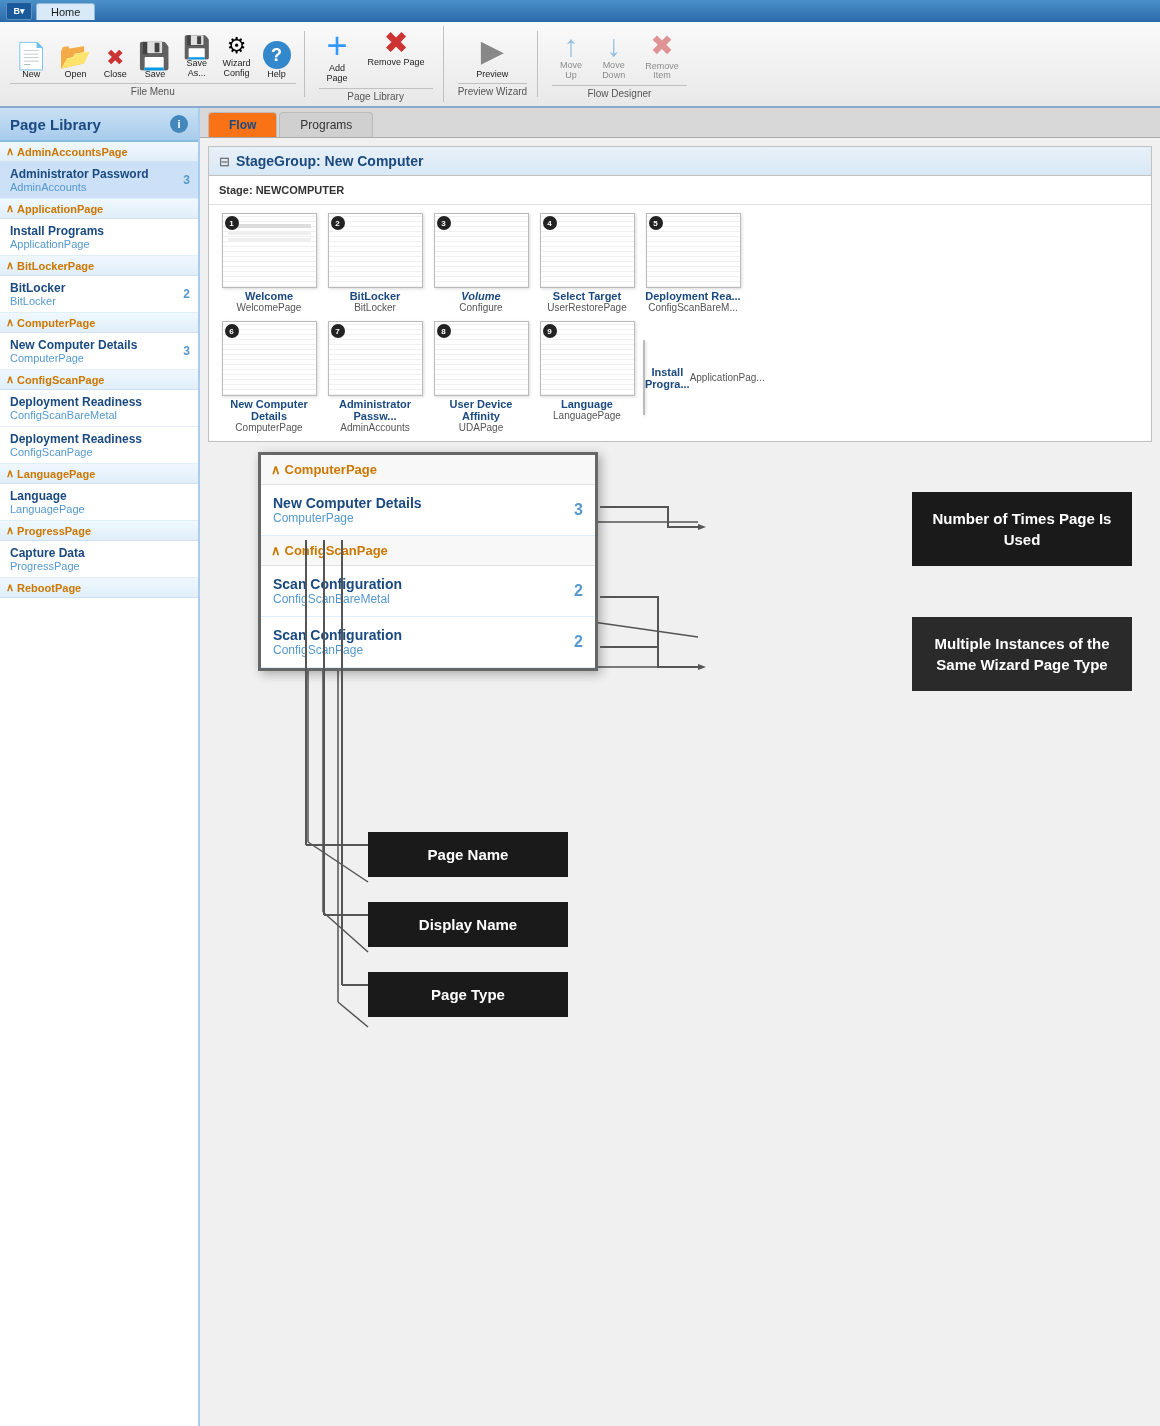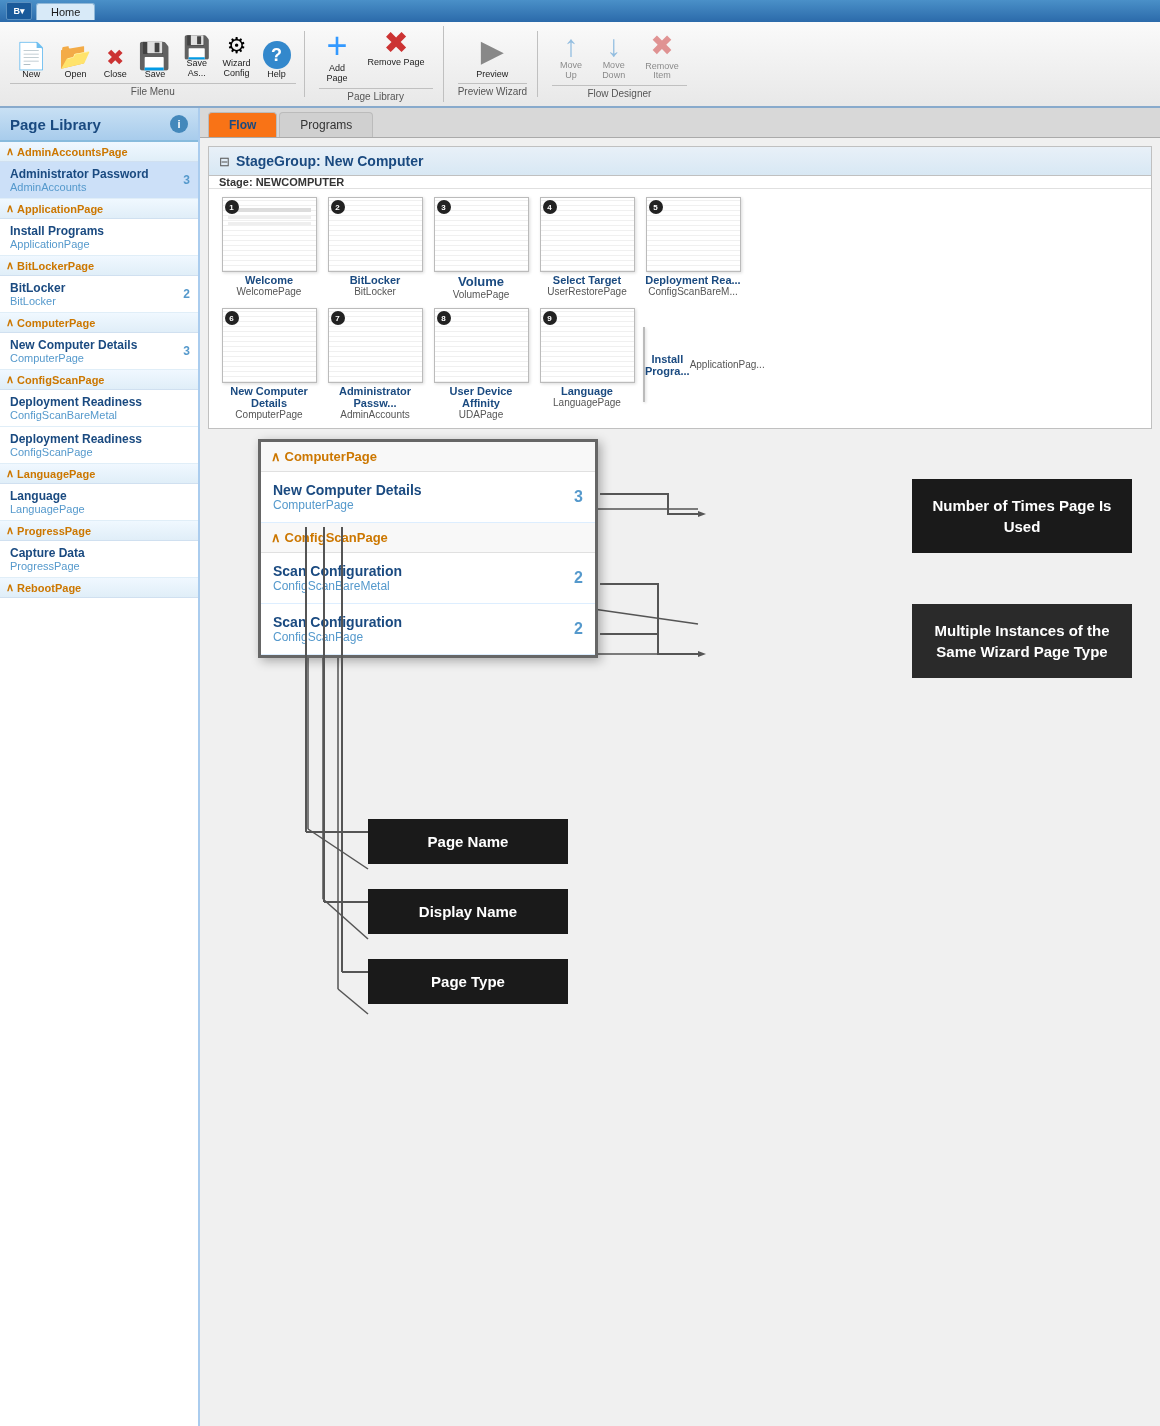--- a/index.html
+++ b/index.html
@@ -206,21 +206,21 @@
         <div style="padding:5px 20px;background:#d0d0d0;border:1px solid #bbb;border-bottom:none;font-size:12px;color:#333;border-radius:4px 4px 0 0;cursor:pointer;">Programs</div>
       </div>
 
       <div style="flex:1;overflow:hidden;position:relative;">
 
         <div style="background:white;margin:8px;border:1px solid #c0c0c0;">
           <div style="background:linear-gradient(to bottom,#e8f0f8,#d8e8f4);padding:6px 10px;display:flex;align-items:center;gap:6px;border-bottom:1px solid #c0c0c0;">
             <span style="font-size:13px;color:#555;cursor:pointer;">⊟</span>
             <span style="font-size:14px;font-weight:bold;color:#1a4a80;">StageGroup: New Computer</span>
           </div>
-          <div style="padding:0 10px;font-size:11px;font-weight:bold;color:#333;border-bottom:1px solid #e0e0e0;">Stage: NEWCOMPUTER</div>
+          <div style="padding:8px 10px;font-size:11px;font-weight:bold;color:#333;border-bottom:1px solid #e0e0e0;">Stage: NEWCOMPUTER</div>
 
           <div style="display:flex;gap:6px;padding:8px 10px;">
 
             <div style="display:flex;flex-direction:column;align-items:center;width:100px;cursor:pointer;">
               <div style="width:95px;height:75px;background:white;border:1px solid #bbb;position:relative;box-shadow:1px 1px 3px rgba(0,0,0,0.15);overflow:hidden;">
                 <div style="position:absolute;top:2px;left:2px;width:14px;height:14px;background:#222;color:white;border-radius:50%;font-size:8px;display:flex;align-items:center;justify-content:center;font-weight:bold;z-index:2;">1</div>
                 <div style="width:100%;height:100%;background:repeating-linear-gradient(0deg,#f0f0f0 0px,#f0f0f0 1px,white 1px,white 5px);"></div>
                 <div style="position:absolute;top:10px;left:5px;right:5px;height:4px;background:#ddd;"></div>
                 <div style="position:absolute;top:18px;left:5px;right:5px;height:3px;background:#eee;"></div>
                 <div style="position:absolute;top:24px;left:5px;right:5px;height:3px;background:#eee;"></div>
@@ -236,22 +236,22 @@
               </div>
               <div style="font-size:11px;font-weight:bold;color:#1a4a80;text-align:center;margin-top:2px;">BitLocker</div>
               <div style="font-size:10px;color:#555;text-align:center;">BitLocker</div>
             </div>
 
             <div style="display:flex;flex-direction:column;align-items:center;width:100px;cursor:pointer;">
               <div style="width:95px;height:75px;background:white;border:1px solid #bbb;position:relative;box-shadow:1px 1px 3px rgba(0,0,0,0.15);overflow:hidden;">
                 <div style="position:absolute;top:2px;left:2px;width:14px;height:14px;background:#222;color:white;border-radius:50%;font-size:8px;display:flex;align-items:center;justify-content:center;font-weight:bold;z-index:2;">3</div>
                 <div style="width:100%;height:100%;background:repeating-linear-gradient(0deg,#f0f0f0 0px,#f0f0f0 1px,white 1px,white 5px);"></div>
               </div>
-              <div style="font-size:13px;font-weight:bold;color:#1a4a80;text-align:center;margin-top:2px;">Volume</div>
-              <div style="font-size:10px;color:#555;text-align:center;">VolumePage</div>
+              <div style="font-size:11px;font-weight:bold;color:#1a4a80;text-align:center;margin-top:2px;font-style:italic;">Volume</div>
+              <div style="font-size:10px;color:#555;text-align:center;">Configure</div>
             </div>
 
             <div style="display:flex;flex-direction:column;align-items:center;width:100px;cursor:pointer;">
               <div style="width:95px;height:75px;background:white;border:1px solid #bbb;position:relative;box-shadow:1px 1px 3px rgba(0,0,0,0.15);overflow:hidden;">
                 <div style="position:absolute;top:2px;left:2px;width:14px;height:14px;background:#222;color:white;border-radius:50%;font-size:8px;display:flex;align-items:center;justify-content:center;font-weight:bold;z-index:2;">4</div>
                 <div style="width:100%;height:100%;background:repeating-linear-gradient(0deg,#f0f0f0 0px,#f0f0f0 1px,white 1px,white 5px);"></div>
               </div>
               <div style="font-size:11px;font-weight:bold;color:#1a4a80;text-align:center;margin-top:2px;">Select Target</div>
               <div style="font-size:10px;color:#555;text-align:center;">UserRestorePage</div>
             </div>

